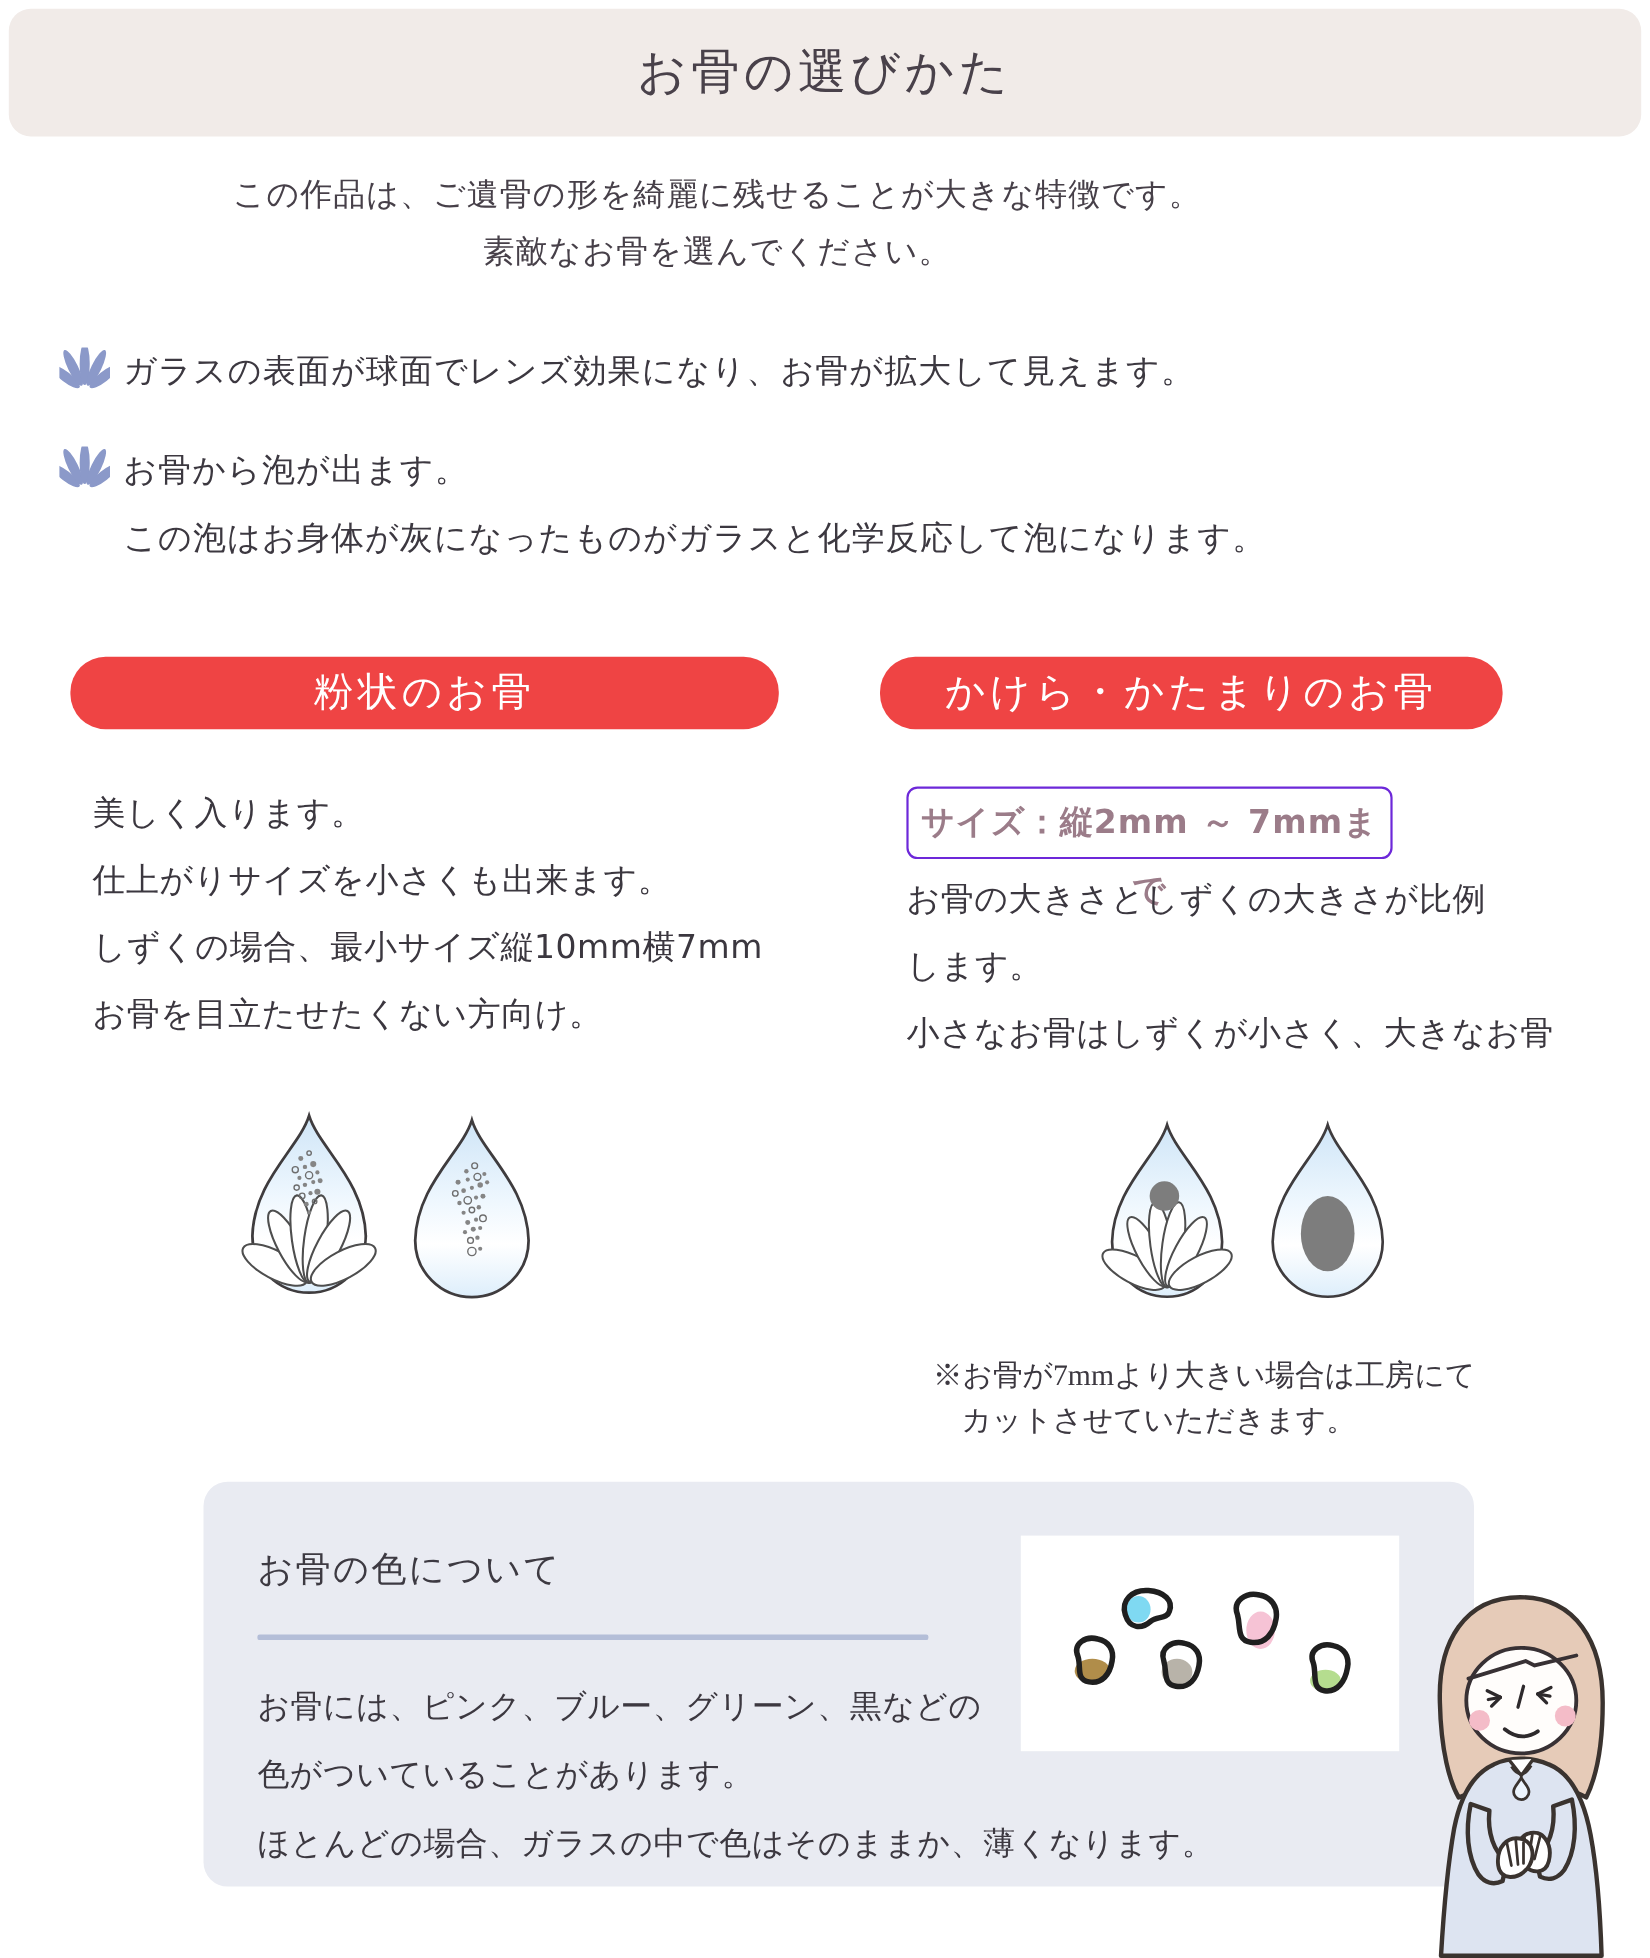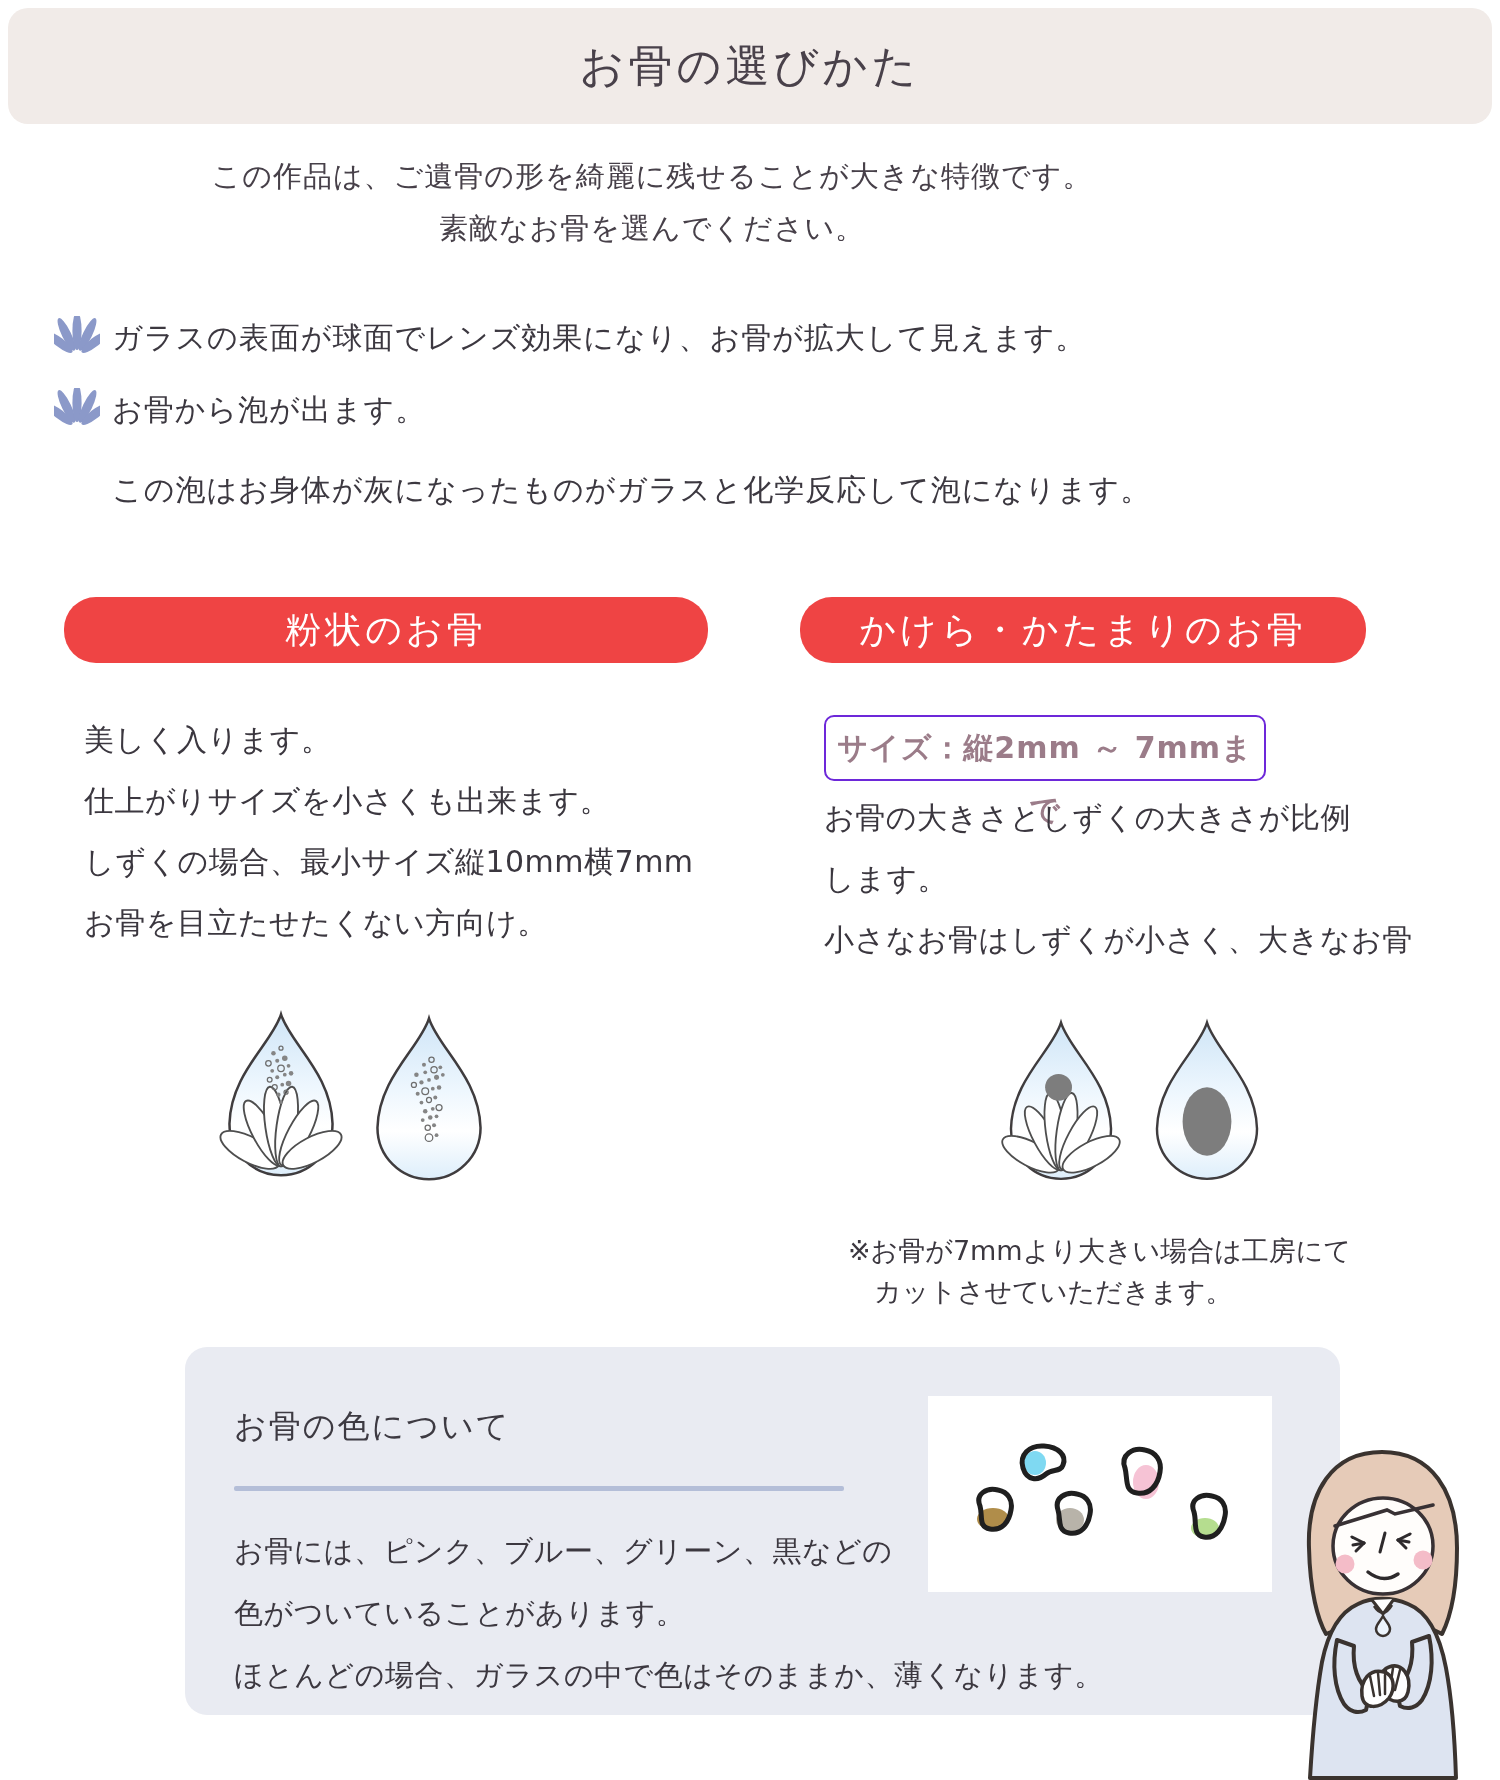--- a/index.html
+++ b/index.html
@@ -47,21 +47,21 @@
       <ellipse cx="23" cy="18" rx="4.6" ry="16" transform="rotate(-52 23 40)"></ellipse>
       <ellipse cx="23" cy="16" rx="4.6" ry="18" transform="rotate(-26 23 40)"></ellipse>
       <ellipse cx="23" cy="15" rx="4.6" ry="19" transform="rotate(0 23 40)"></ellipse>
       <ellipse cx="23" cy="16" rx="4.6" ry="18" transform="rotate(26 23 40)"></ellipse>
       <ellipse cx="23" cy="18" rx="4.6" ry="16" transform="rotate(52 23 40)"></ellipse>
     </g>
   </svg>
   <div class="bullet-text" style="margin-left:12px;">ガラスの表面が球面でレンズ効果になり、お骨が拡大して見えます。</div>
 </div>
 
-<div class="abs bullet-row" style="left:54px;top:388px;justify-content:flex-end;">
+<div class="abs bullet-row" style="left:54px;top:406px;justify-content:flex-end;">
   <svg class="bullet-icon" viewBox="0 0 46 44">
     <g fill="#8b99c9">
       <ellipse cx="23" cy="18" rx="4.6" ry="16" transform="rotate(-52 23 40)"></ellipse>
       <ellipse cx="23" cy="16" rx="4.6" ry="18" transform="rotate(-26 23 40)"></ellipse>
       <ellipse cx="23" cy="15" rx="4.6" ry="19" transform="rotate(0 23 40)"></ellipse>
       <ellipse cx="23" cy="16" rx="4.6" ry="18" transform="rotate(26 23 40)"></ellipse>
       <ellipse cx="23" cy="18" rx="4.6" ry="16" transform="rotate(52 23 40)"></ellipse>
     </g>
   </svg>
   <div class="bullet-text" style="margin-left:12px;">お骨から泡が出ます。</div>
@@ -196,21 +196,21 @@
       <stop offset="0" stop-color="#cfe5f7"></stop>
         <stop offset="0.45" stop-color="#eef7fe"></stop>
       <stop offset="0.7" stop-color="#ffffff"></stop>
         <stop offset="1" stop-color="#ddeefb"></stop>
     </linearGradient>
   </defs>
   <path d="M50,5 C57,28 90,52 91,92 A41,41 0 1,1 9,92 C10,52 43,28 50,5 Z" fill="url(#gD)" stroke="#3f3c3e" stroke-width="2"></path>
   <ellipse cx="50" cy="86" rx="20" ry="28" fill="#7d7d7d"></ellipse>
 </svg>
 
-<div class="abs note" style="left:848px;top:1230px;">※お骨が7mmより大きい場合は工房にて</div>
+<div class="abs note" style="left:848px;top:1230px;font-family:Liberation Serif, serif;">※お骨が7mmより大きい場合は工房にて</div>
 <div class="abs note" style="left:874px;top:1271px;">カットさせていただきます。</div>
 
 <div class="abs panel"></div>
 <div class="abs panel-heading">お骨の色について</div>
 <div class="abs panel-rule"></div>
 <div class="abs panel-para">
   <div>お骨には、ピンク、ブルー、グリーン、黒などの</div>
   <div>色がついていることがあります。</div>
   <div>ほとんどの場合、ガラスの中で色はそのままか、薄くなります。</div>
 </div>

